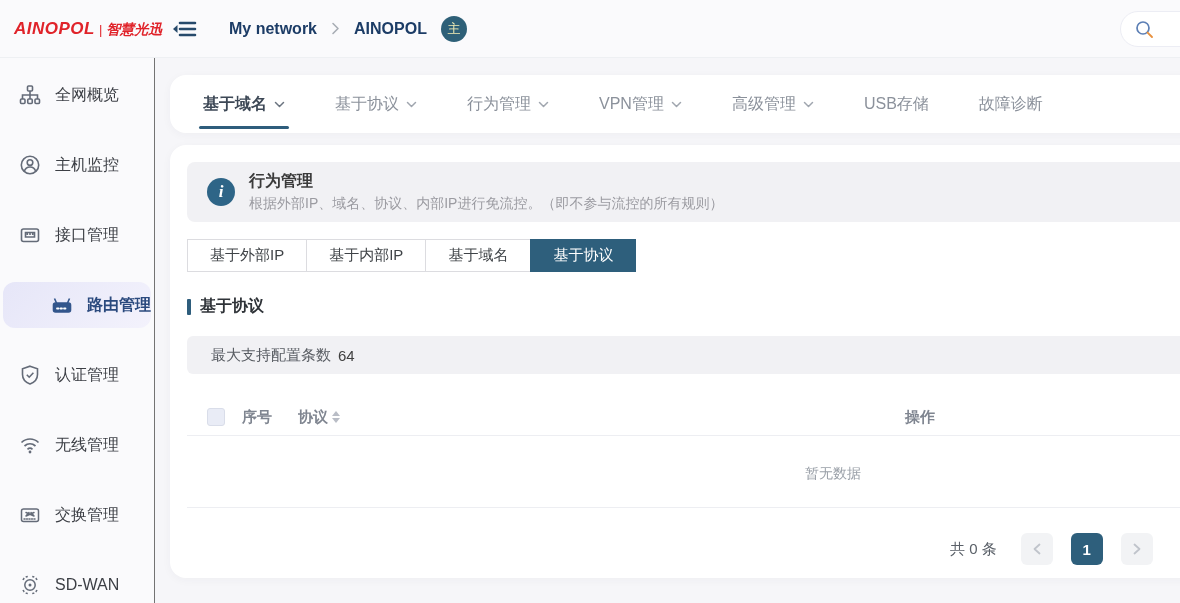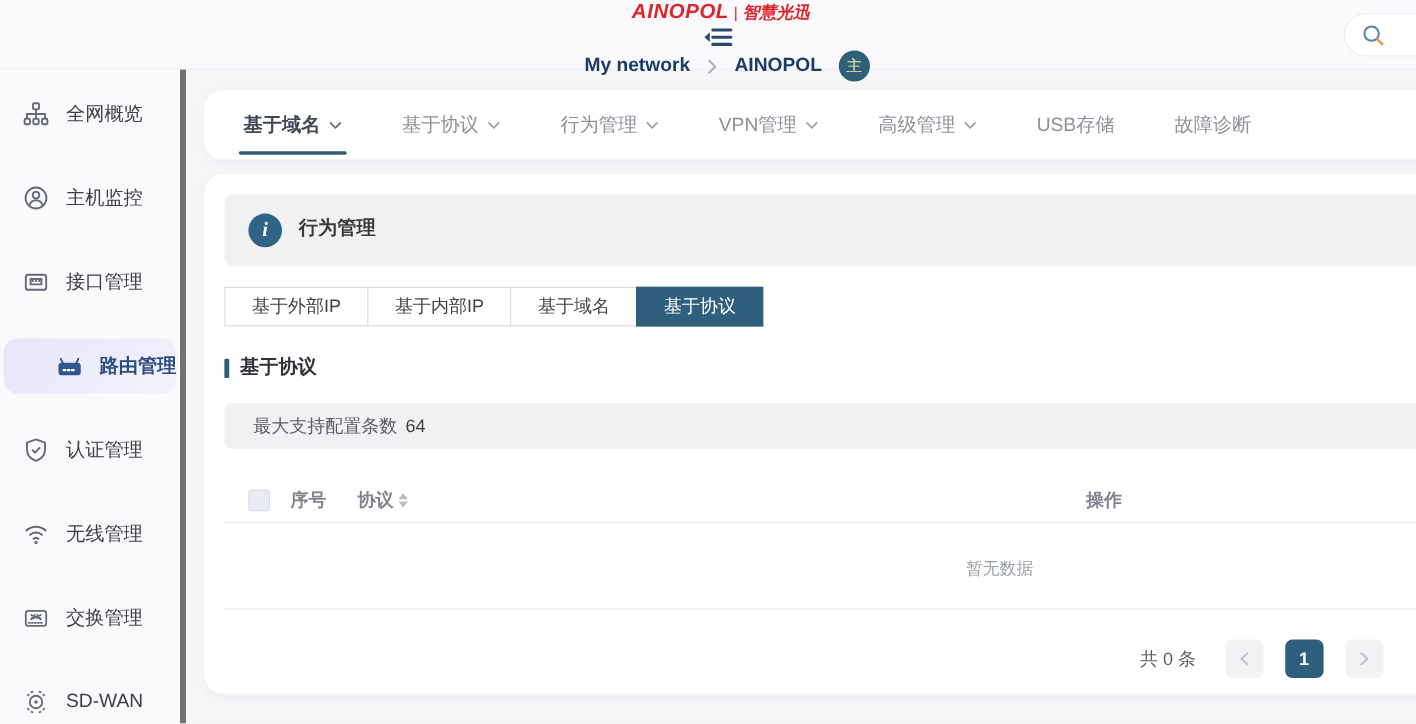--- a/index.html
+++ b/index.html
@@ -6,21 +6,21 @@
   html,body { width:1180px; height:603px; overflow:hidden; }
   body {
     font-family:"Liberation Sans","DejaVu Sans",sans-serif;
     background:#f6f6f9; position:relative; color:#3c3f45;
   }
 
   
   .header {
     position:absolute; top:0; left:0; right:0; height:58px;
     background:#fafafc; border-bottom:1px solid #eef0f3;
-    display:flex; align-items:center;flex-direction:column;
+    display:flex; align-items:center;
   }
   .logo { width:155px; padding-left:14px; display:flex; align-items:baseline; gap:4px; white-space:nowrap; }
   .logo-main { font-size:17px; font-weight:900; font-style:italic; color:#e0232a; letter-spacing:.5px; }
   .logo-sep { color:#e0232a; font-size:13px; }
   .logo-sub { font-size:14px; font-weight:700; font-style:italic; color:#e0232a; }
   .fold-btn { margin-left:16px; cursor:pointer; display:flex; align-items:center; }
   .breadcrumb { display:flex; align-items:center; margin-left:32px; gap:14px; }
   .crumb { font-size:16px; font-weight:700; color:#1c3c66; cursor:pointer; }
   .badge-main {
     width:26px; height:26px; border-radius:50%; background:#2e6078;
@@ -28,21 +28,21 @@
   }
   .search-pill {
     position:absolute; right:-18px; top:11px; width:78px; height:36px;
     background:#ffffff; border:1px solid #ecedf4; border-radius:18px;
     display:flex; align-items:center; padding-left:14px; gap:10px; cursor:pointer;
   }
 
   
   .sidebar {
     position:absolute; top:58px; left:0; bottom:0; width:155px;
-    background:#fafafc; border-right:5px solid #737373; padding-top:14px;
+    background:#fafafc; border-right:1px solid #737373; padding-top:14px;
   }
   .side-item {
     height:46px; margin:0 3px 24px 3px; display:flex; align-items:center;
     padding-left:16px; gap:14px; font-size:16px; color:#3c3f45; cursor:pointer;
     border-radius:12px;
   }
   .side-item svg { stroke:#646b78; }
   .side-item.active {
     background:linear-gradient(135deg,#e6e6f8 0%,#f3f2fc 100%);
     color:#2b4a7e; font-weight:700;justify-content:flex-end;
@@ -273,20 +273,21 @@
 
   </div>
 </div>
 
 <div class="card content-card">
 
   <div class="info-box">
     <div class="info-icon">i</div>
     <div>
       <div class="info-title">行为管理</div>
+      <div class="info-desc">根据外部IP、域名、协议、内部IP进行免流控。（即不参与流控的所有规则）</div>
     </div>
   </div>
 
   <div class="segments">
     <div class="seg-btn">基于外部IP</div>
     <div class="seg-btn">基于内部IP</div>
     <div class="seg-btn">基于域名</div>
     <div class="seg-btn active">基于协议</div>
   </div>
 

